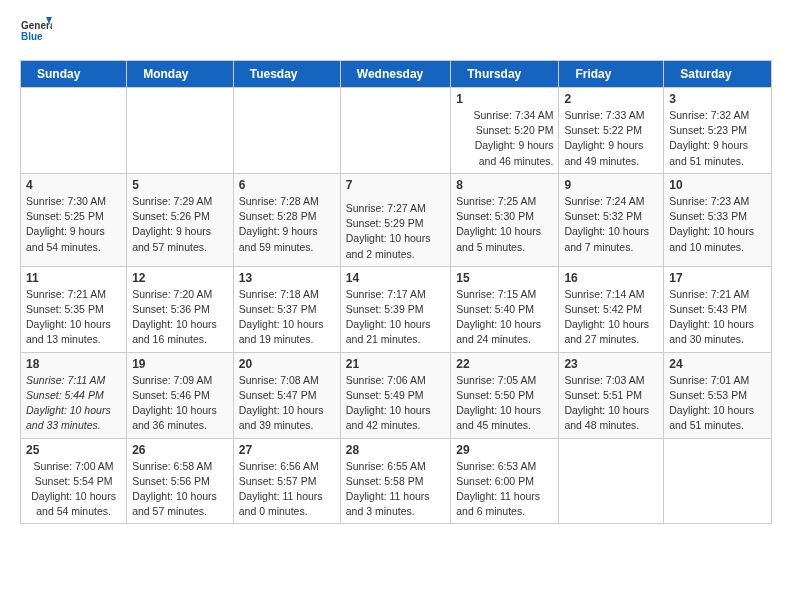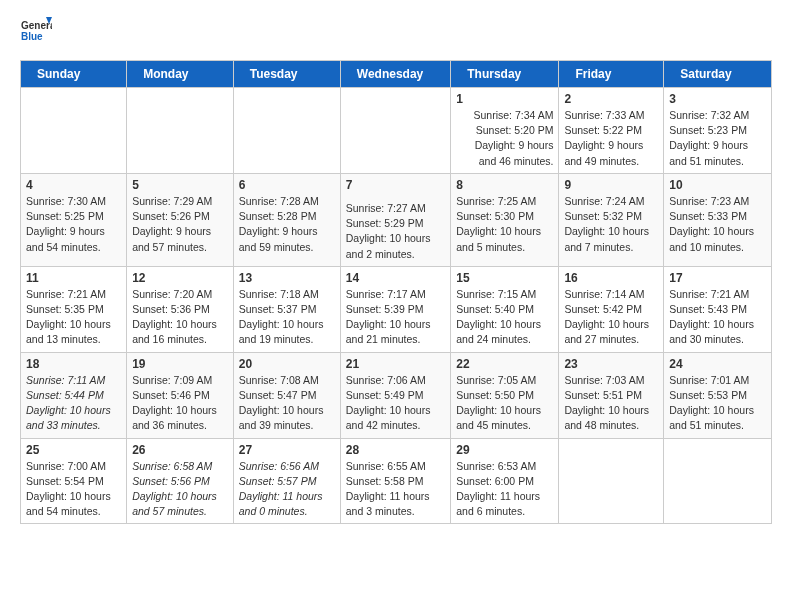--- a/index.html
+++ b/index.html
@@ -283,35 +283,35 @@
           <div class="day-number">24</div>
           <div class="day-info" style="white-space: pre-line;">Sunrise: 7:01 AM
 Sunset: 5:53 PM
 Daylight: 10 hours
 and 51 minutes.</div>
         </td>
       </tr>
       <tr>
         <td>
           <div class="day-number">25</div>
-          <div class="day-info" style="white-space: pre-line;">Sunrise: 7:00 AM
+          <div class="day-info" style="white-space: pre-line; text-align: center;">Sunrise: 7:00 AM
 Sunset: 5:54 PM
 Daylight: 10 hours
 and 54 minutes.</div>
         </td>
         <td>
           <div class="day-number">26</div>
-          <div class="day-info" style="white-space: pre-line; font-style: italic;">Sunrise: 6:58 AM
+          <div class="day-info" style="white-space: pre-line;">Sunrise: 6:58 AM
 Sunset: 5:56 PM
 Daylight: 10 hours
 and 57 minutes.</div>
         </td>
         <td>
           <div class="day-number">27</div>
-          <div class="day-info" style="white-space: pre-line; font-style: italic;">Sunrise: 6:56 AM
+          <div class="day-info" style="white-space: pre-line;">Sunrise: 6:56 AM
 Sunset: 5:57 PM
 Daylight: 11 hours
 and 0 minutes.</div>
         </td>
         <td>
           <div class="day-number">28</div>
           <div class="day-info" style="white-space: pre-line;">Sunrise: 6:55 AM
 Sunset: 5:58 PM
 Daylight: 11 hours
 and 3 minutes.</div>

